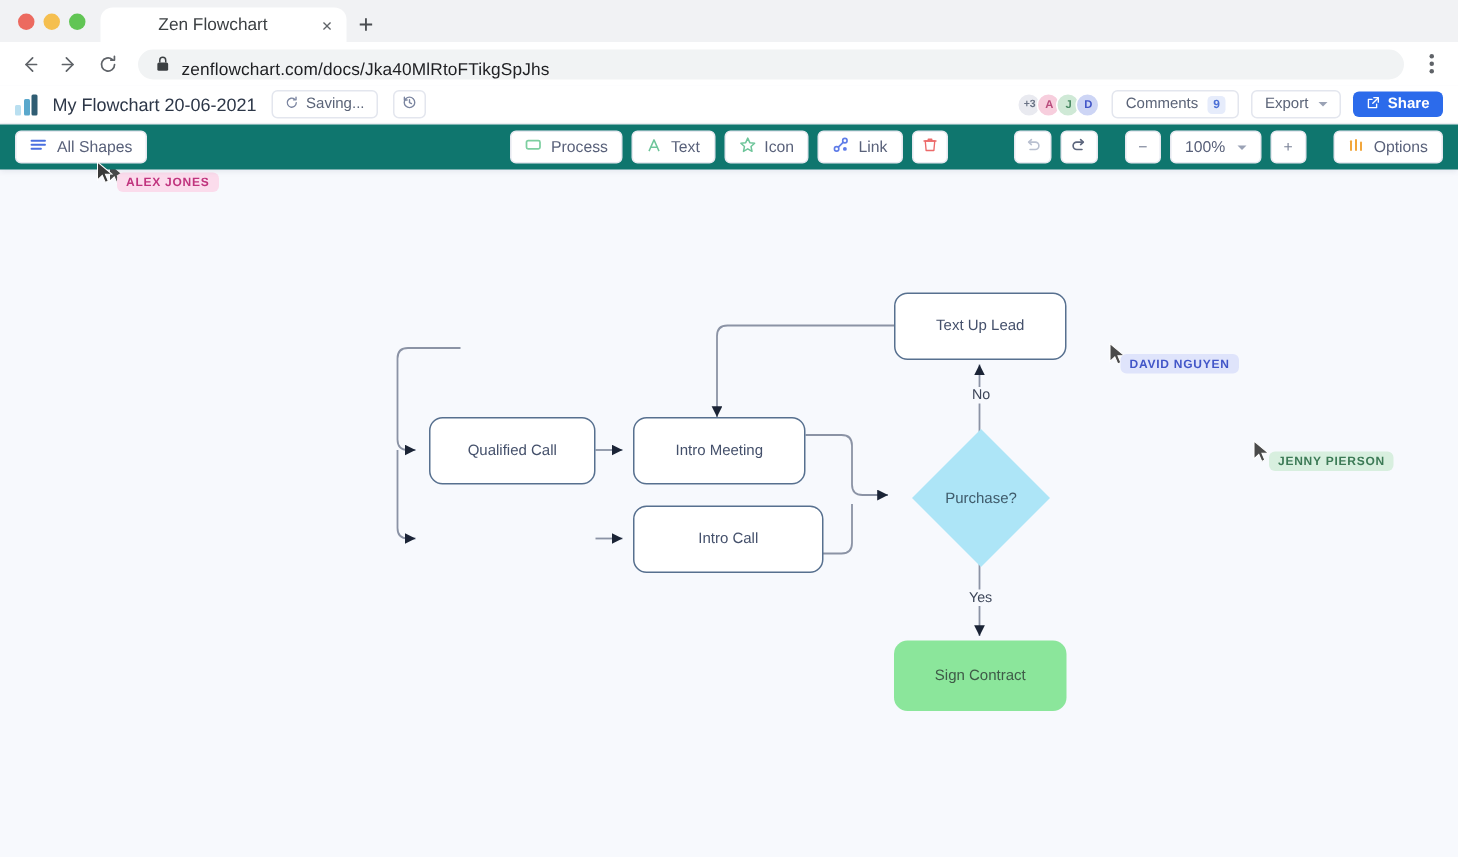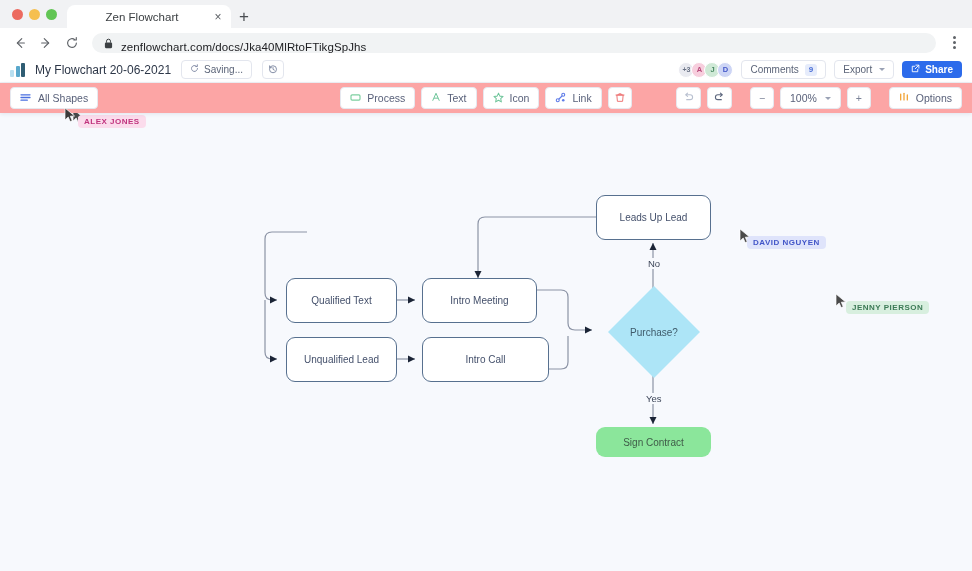--- a/index.html
+++ b/index.html
@@ -75,21 +75,21 @@
     width:0;height:0;border-left:3px solid transparent;border-right:3px solid transparent;
     border-top:3.5px solid #9aa2b5;
   }
   .share{
     height:17px;background:#2c6beb;color:#fff;border-radius:4px;
     display:flex;align-items:center;gap:5px;padding:0 9px;font-size:10px;font-weight:600;
   }
 
   
   .toolbar{
-    height:30px;background:#fca5a5;display:flex;align-items:center;
+    height:30px;background:#0f766e;display:flex;align-items:center;
     padding:0 10px;position:relative;
     box-shadow:0 1px 4px rgba(40,50,90,.10);
     z-index:5;
   }
   .tbtn{
     height:20px;border:1px solid #e6e8ef;border-radius:4px;background:#fff;
     display:flex;align-items:center;gap:6px;padding:0 9px;
     font-size:10.5px;color:#59617a;white-space:nowrap;
   }
   .tbtn.sq{padding:0 6px;}
@@ -364,47 +364,44 @@
 
       <path d="M537 259 H561 Q568 259 568 252 V226" fill="none" stroke="#8b93a5" stroke-width="1.2"></path>
 
       <path d="M653 180 V133" fill="none" stroke="#8b93a5" stroke-width="1.2" marker-end="url(#ar)"></path>
 
       <path d="M653 265 V314" fill="none" stroke="#8b93a5" stroke-width="1.2" marker-end="url(#ar)"></path>
     </svg>
 
 
     <div class="node n-rect" style="left:286px;top:168px;width:111px;height:45px;">
-      <span>Qualified Text</span>
-    </div>
-
-    <div class="node n-rect" style="left:286px;top:227px;width:111px;height:45px;">
-      <span>Unqualified Lead</span>
-    </div>
+      <span>Qualified Call</span>
+    </div>
+
 
     <div class="node n-rect" style="left:422px;top:168px;width:115px;height:45px;">
       <span>Intro Meeting</span>
     </div>
 
     <div class="node n-rect" style="left:422px;top:227px;width:127px;height:45px;">
       <span>Intro Call</span>
     </div>
 
     <div class="node n-rect" style="left:596px;top:85px;width:115px;height:45px;">
-      <span>Leads Up Lead</span>
+      <span>Text Up Lead</span>
     </div>
 
     <div style="position:absolute;left:608px;top:176px;width:92px;height:92px;">
       <svg width="92" height="92" viewBox="0 0 92 92" style="position:absolute;left:0;top:0;">
         <path d="M46 0 L92 46 L46 92 L0 46 Z" fill="#ade5f7"></path>
       </svg>
       <div style="position:absolute;left:0;top:0;width:92px;height:92px;display:flex;align-items:center;justify-content:center;font-size:10px;color:#3f5b6b;">Purchase?</div>
     </div>
 
-    <div class="node n-green" style="left:596px;top:317px;width:115px;height:30px;color:#3f5b48;">
+    <div class="node n-green" style="left:596px;top:317px;width:115px;height:47px;color:#3f5b48;">
       <span>Sign Contract</span>
     </div>
 
     <div class="edge-label" style="left:645px;top:148px;">No</div>
     <div class="edge-label" style="left:643px;top:283px;">Yes</div>
 
     <div class="cursor" style="left:72px;top:-2px;">
       <svg width="12" height="16" viewBox="0 0 12 16">
           <path d="M1 1 L1 13 L4.2 10 L6.2 14.6 L8.2 13.7 L6.3 9.2 L10.6 9 Z" fill="#4a4a4a" stroke="#fff" stroke-width=".7"></path>
         </svg>

